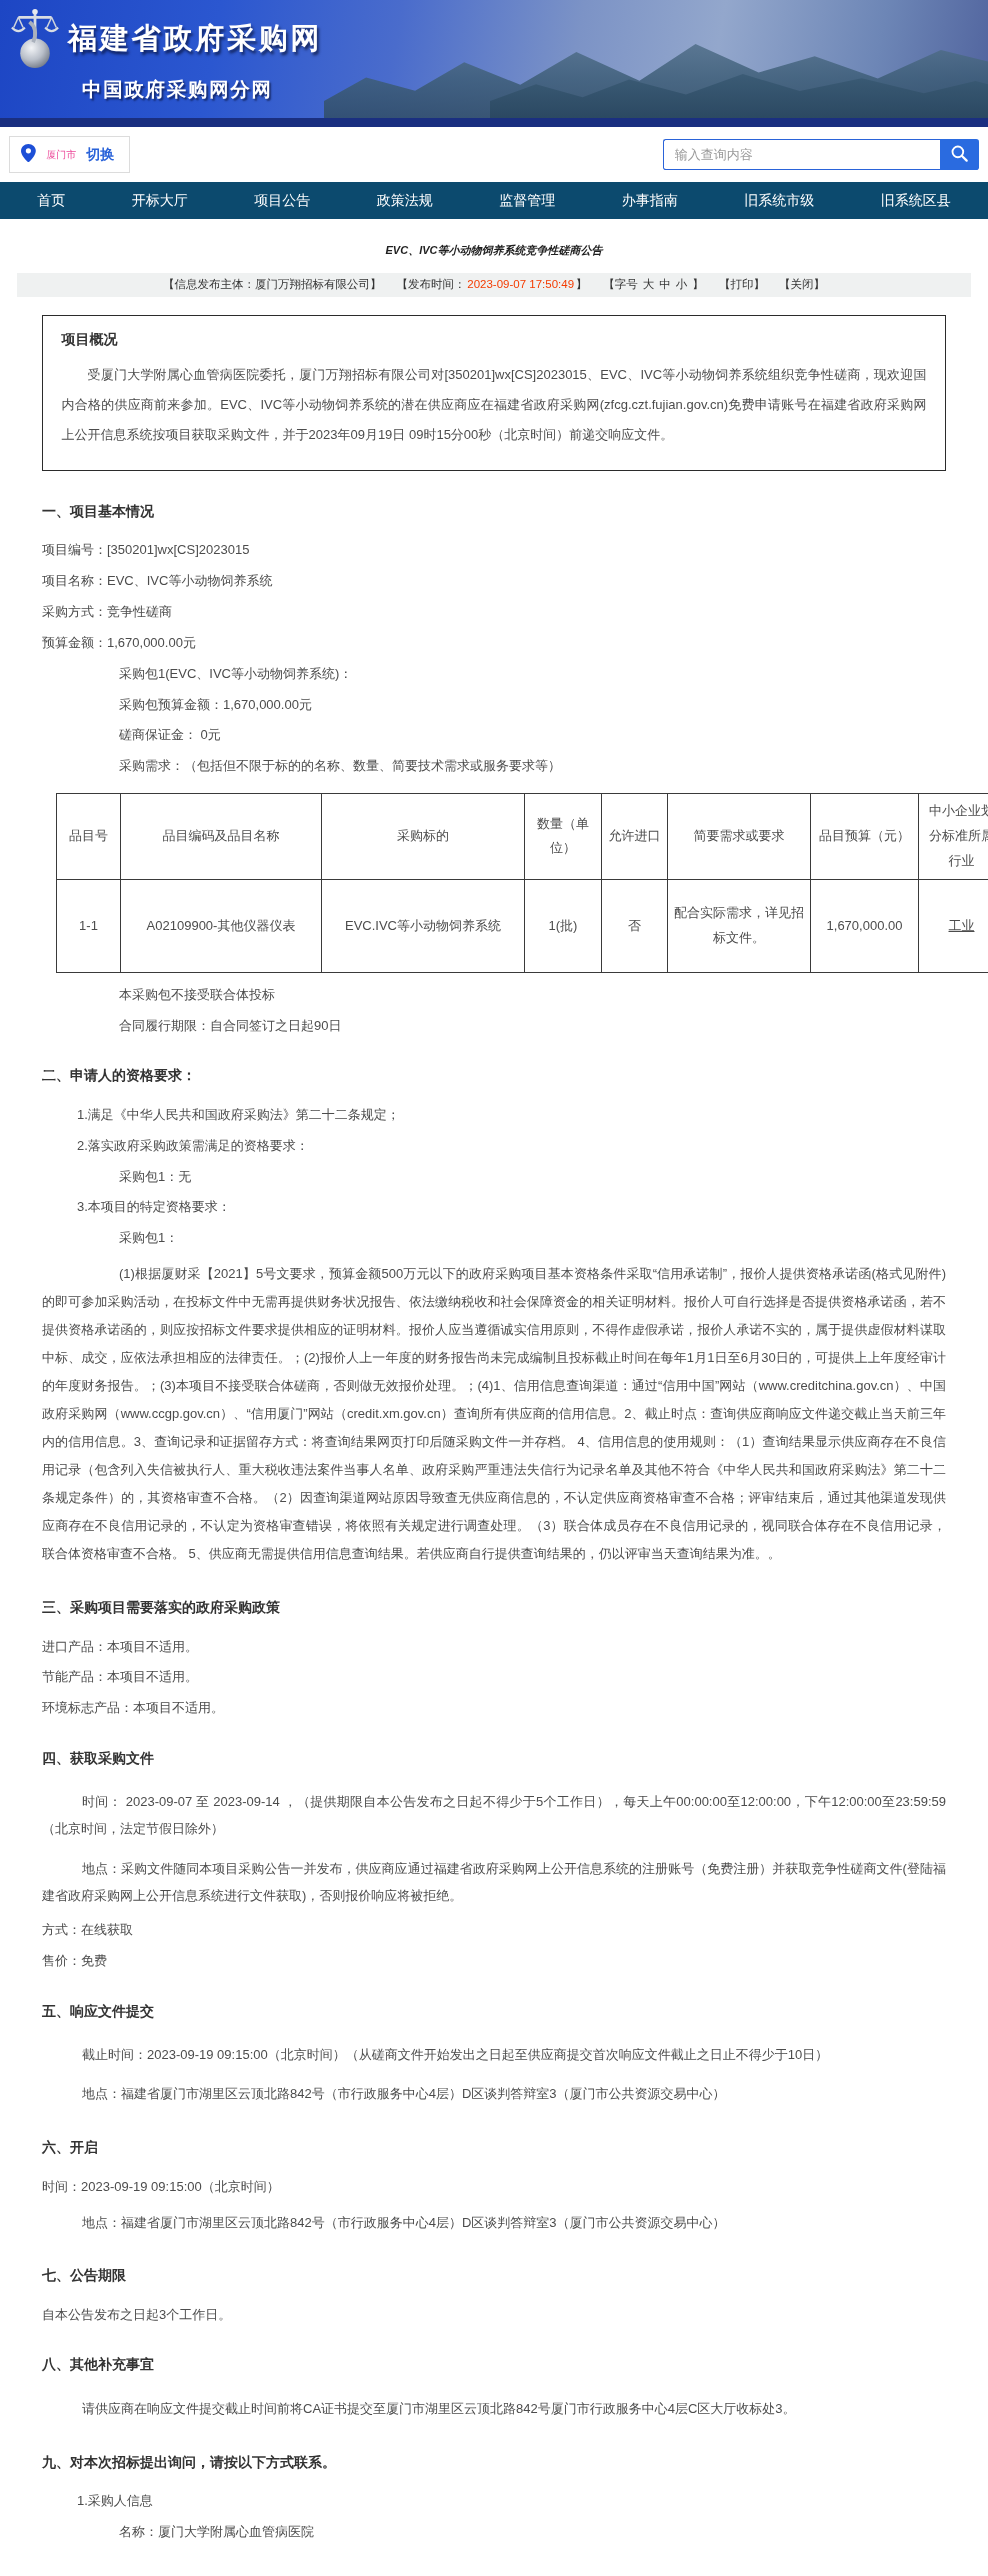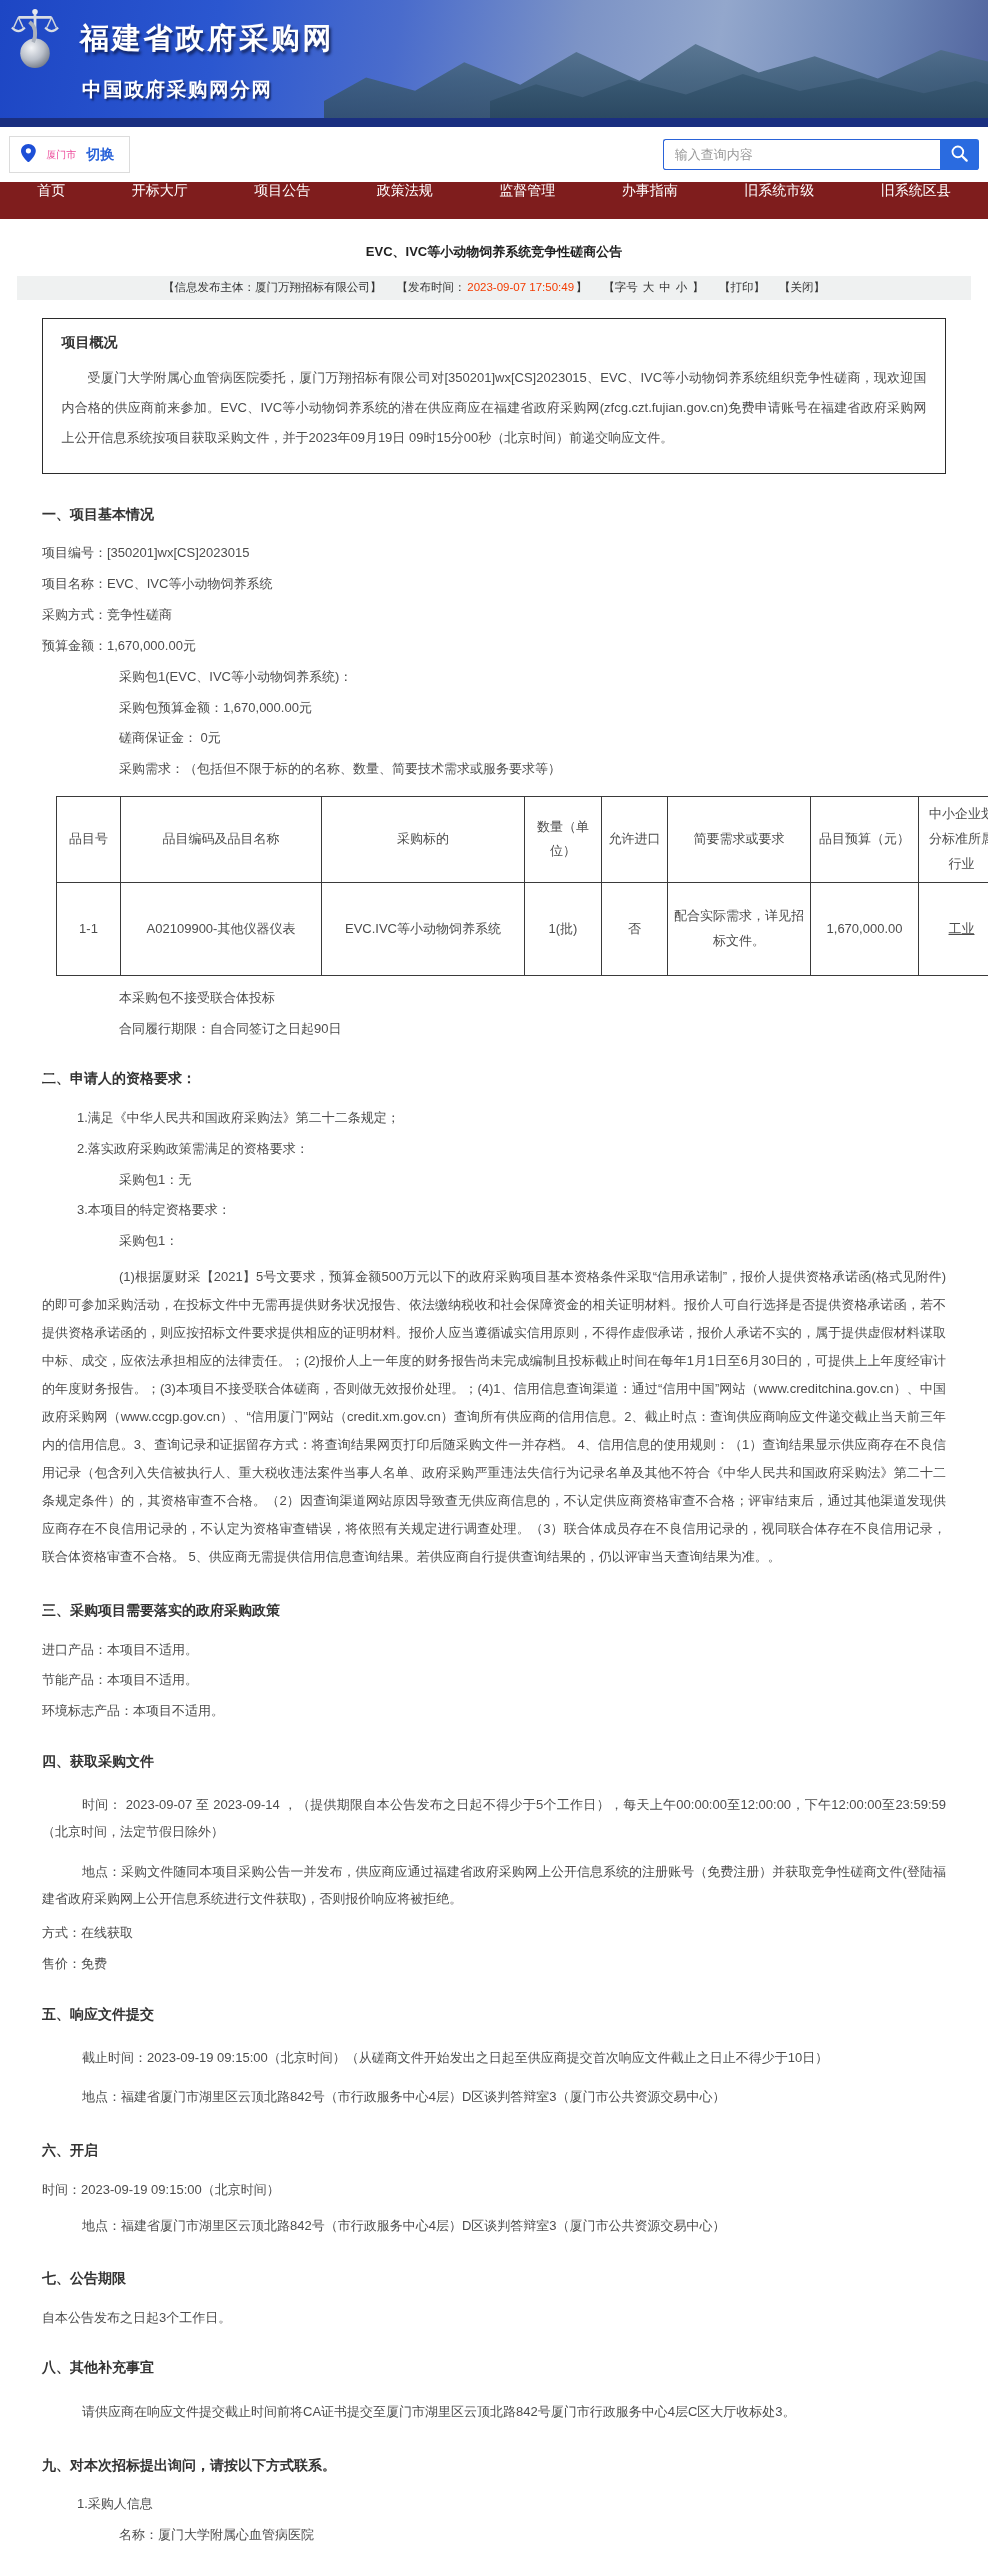--- a/index.html
+++ b/index.html
@@ -8,42 +8,42 @@
   
   .banner{position:relative;height:118px;overflow:hidden;border-bottom:9.2px solid #1a2f80;
     background:linear-gradient(100deg,#1d46c4 0%,#2b57d0 22%,#4a6ccc 40%,#7c93c6 58%,#93a7cc 72%,#6d86b6 88%,#51649e 100%);}
   .banner::before{content:"";position:absolute;right:-37px;bottom:-5.5px;width:701px;height:102px;opacity:.85;
     background:linear-gradient(180deg,#5d7a94 0%,#3d5d77 55%,#2e4a63 100%);
     clip-path:polygon(0 78%,6% 55%,13% 68%,20% 40%,28% 62%,36% 30%,45% 58%,53% 22%,62% 50%,70% 34%,79% 56%,88% 28%,100% 48%,100% 100%,0 100%);}
   .banner::after{content:"";position:absolute;right:-18.5px;bottom:-3.7px;width:517px;height:68px;opacity:.9;
     background:linear-gradient(180deg,#41637d 0%,#28455e 100%);
     clip-path:polygon(0 70%,9% 45%,18% 64%,27% 38%,38% 60%,49% 30%,60% 55%,72% 36%,84% 58%,94% 40%,100% 52%,100% 100%,0 100%);}
   .banner .logo{position:absolute;left:11px;top:7.4px;z-index:3;}
-  .banner-title{position:absolute;left:80px;top:18.5px;z-index:3;color:#fff;font-weight:bold;font-size:29px;letter-spacing:2.8px;
+  .banner-title{position:absolute;left:68px;top:18.5px;z-index:3;color:#fff;font-weight:bold;font-size:29px;letter-spacing:2.8px;
     text-shadow:1.8px 2.8px 2.8px rgba(5,10,40,.65);}
   .banner-sub{position:absolute;left:82px;top:76px;z-index:3;color:#fff;font-weight:bold;font-size:19.4px;letter-spacing:1.8px;
     text-shadow:1.8px 1.8px 1.8px rgba(5,10,40,.6);}
 
   
   .toolbar{height:55px;display:flex;align-items:center;justify-content:space-between;padding:0 9.2px;background:#fff;}
   .loc-box{display:flex;align-items:center;gap:10.2px;border:0.9px solid #dcdcdc;padding:6.5px 14.8px 6.5px 11px;}
   .loc-city{font-size:10px;color:#ec4899;text-align:right;}
   .loc-switch{font-size:14px;color:#2a63d9;font-weight:bold;cursor:pointer;text-decoration:none;}
   .search{display:flex;align-items:stretch;padding-left:40px;}
   .search input{width:277px;height:31px;box-sizing:border-box;border:0.9px solid #2a63d9;border-right:none;border-radius:2.8px 0 0 2.8px;
     padding:0 11px;font-size:13px;color:#333;outline:none;font-family:inherit;}
   .search input::placeholder{color:#9a9a9a;}
   .search button{width:39px;border:none;background:#2a6be0;border-radius:0 2.8px 2.8px 0;display:flex;align-items:center;justify-content:center;cursor:pointer;}
 
   
-  .nav{height:37px;background:#7f1d1d;display:flex;align-items:flex-start;justify-content:space-around;padding:0 28px;gap:48px;}
+  .nav{height:37px;background:#0c4a6e;display:flex;align-items:center;justify-content:space-around;padding:0 28px;gap:48px;}
   .nav a{color:#fff;font-size:14px;text-decoration:none;cursor:pointer;white-space:nowrap;}
 
   
-  .article-title{text-align:center;font-weight:bold;font-size:13px;color:#1f1f1f;margin:24px 16.6px 14.8px;}
+  .article-title{text-align:center;font-weight:bold;font-size:11px;color:#1f1f1f;margin:24px 16.6px 14.8px;font-style:italic;}
   .meta{margin:0 16.6px;background:#eff1f1;text-align:center;font-size:11.5px;color:#333;padding:4.6px 0;}
   .meta .red{color:#f43b00;}
   .meta .click{cursor:pointer;}
   .meta span{margin:0 0.9px;}
   .meta .grp{margin:0 5.5px;}
 
   .content{padding:0 42px;}
   .overview{border:0.9px solid #2b2b2b;padding:14.8px 18.5px 20.3px;margin-top:18.5px;}
   .overview h2{margin:0 0 11px;font-size:14px;color:#333;}
   .overview p{margin:0;font-size:13px;line-height:2.3;text-indent:2em;text-align:justify;color:#4c4c4c;}

